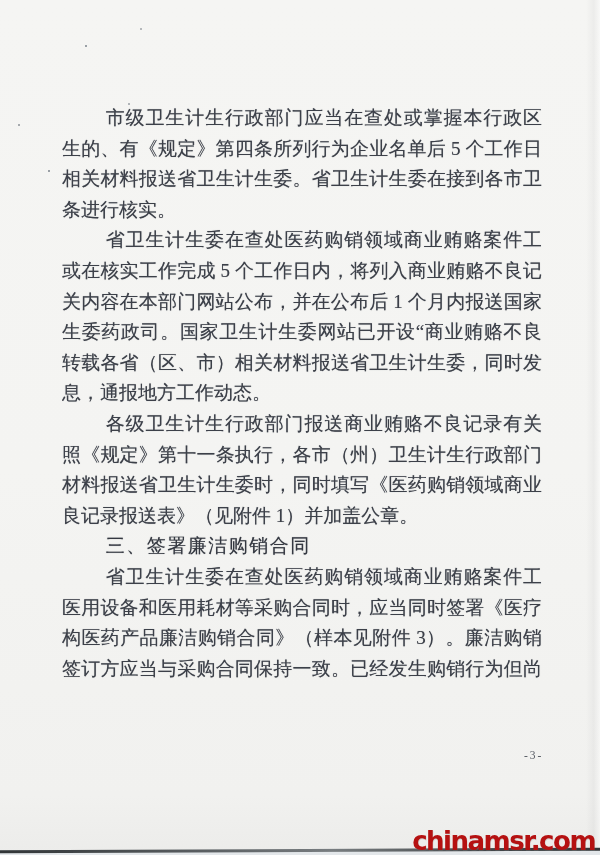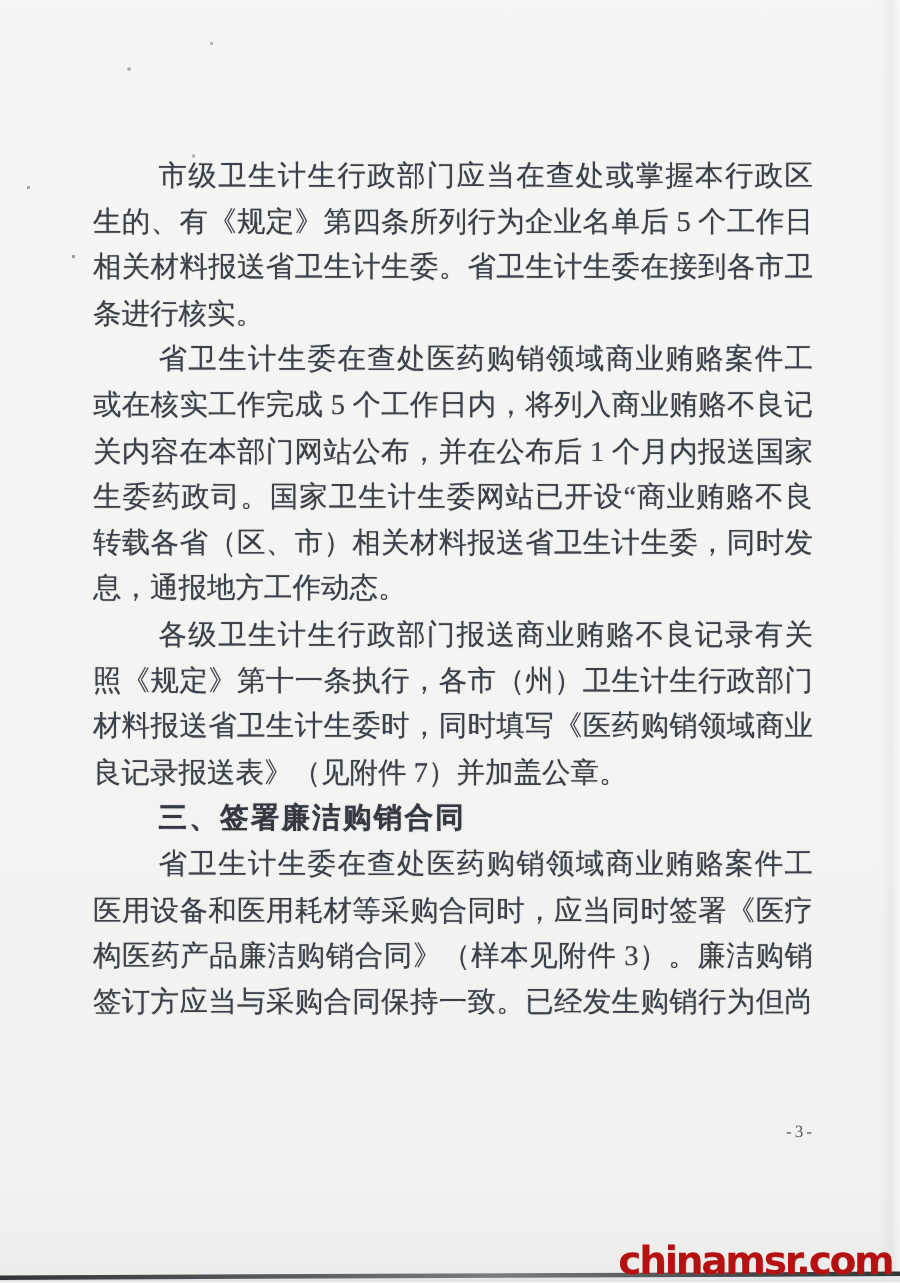--- a/index.html
+++ b/index.html
@@ -52,21 +52,21 @@
     white-space: nowrap;
   }
   .line.fill {
     white-space: normal;
     text-align: justify;
     text-align-last: justify;
   }
   .line.first { text-indent: 2.3em; }
   .para.heading .line {
     font-family: "Liberation Sans", "DejaVu Sans", sans-serif;
-    font-weight: bold;
+    font-weight: normal;
     color: #343841;
     letter-spacing: 1.5px;
     text-shadow: 0 0 0.8px rgba(52,56,65,0.6);
   }
   .page-number {
     position: absolute;
     left: 524px;
     top: 749px;
     font-size: 11.5px;
     letter-spacing: 2px;
@@ -121,21 +121,21 @@
         <div class="line fill">或在核实工作完成 5 个工作日内，将列入商业贿赂不良记录的相</div>
         <div class="line fill">关内容在本部门网站公布，并在公布后 1 个月内报送国家卫生计</div>
         <div class="line fill">生委药政司。国家卫生计生委网站已开设“商业贿赂不良记录”</div>
         <div class="line fill">转载各省（区、市）相关材料报送省卫生计生委，同时发布相关信</div>
         <div class="line">息，通报地方工作动态。</div>
       </div>
       <div class="para">
         <div class="line first fill">各级卫生计生行政部门报送商业贿赂不良记录有关材料按</div>
         <div class="line fill">照《规定》第十一条执行，各市（州）卫生计生行政部门将相关</div>
         <div class="line fill">材料报送省卫生计生委时，同时填写《医药购销领域商业贿赂不</div>
-        <div class="line">良记录报送表》（见附件 7）并加盖公章。</div>
+        <div class="line">良记录报送表》（见附件 1）并加盖公章。</div>
       </div>
       <div class="para heading">
         <div class="line first">三、签署廉洁购销合同</div>
       </div>
       <div class="para">
         <div class="line first fill">省卫生计生委在查处医药购销领域商业贿赂案件工作完成、</div>
         <div class="line fill">医用设备和医用耗材等采购合同时，应当同时签署《医疗卫生机</div>
         <div class="line fill">构医药产品廉洁购销合同》（样本见附件 3）。廉洁购销合同的</div>
         <div class="line fill">签订方应当与采购合同保持一致。已经发生购销行为但尚未签订</div>
       </div>

